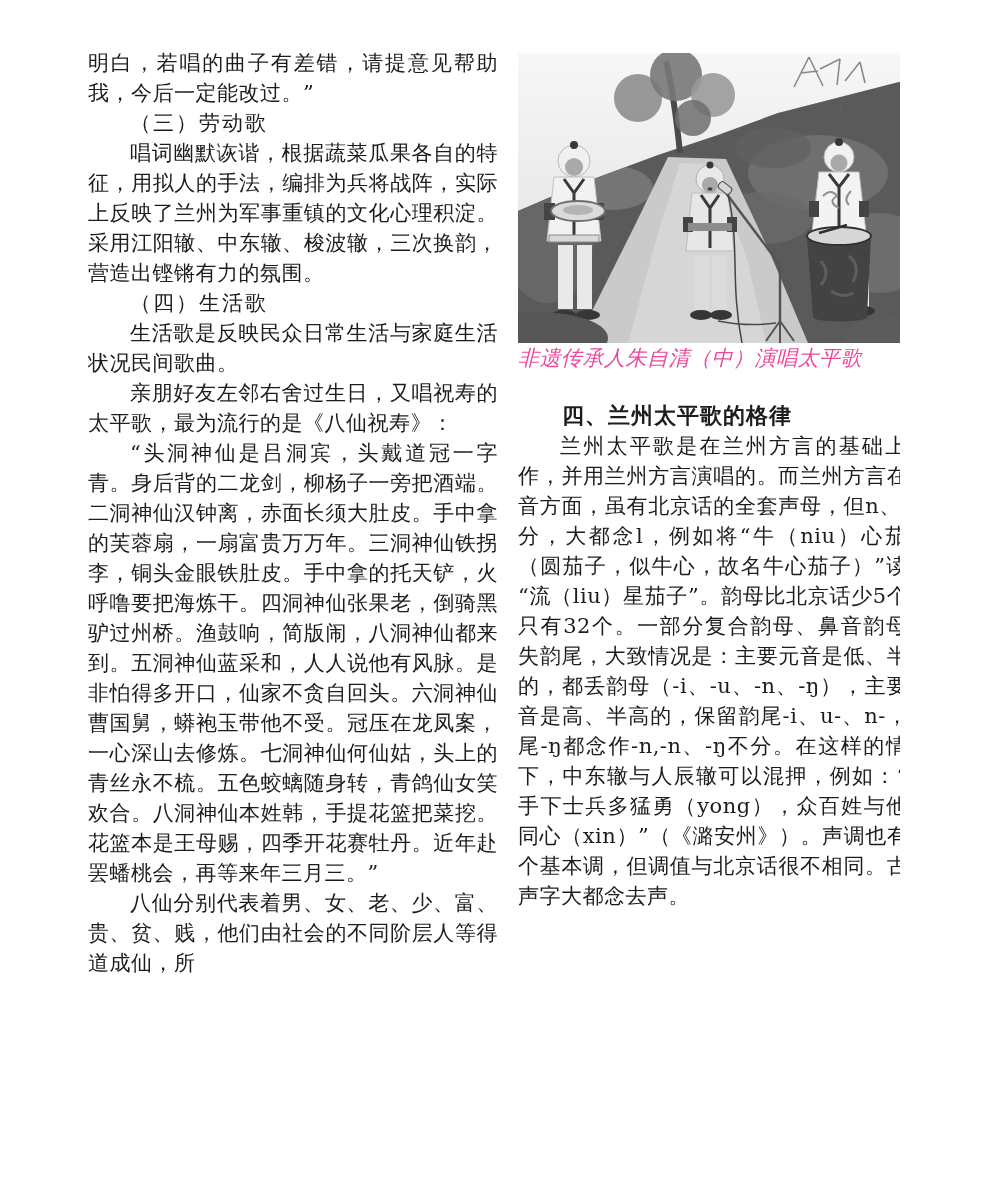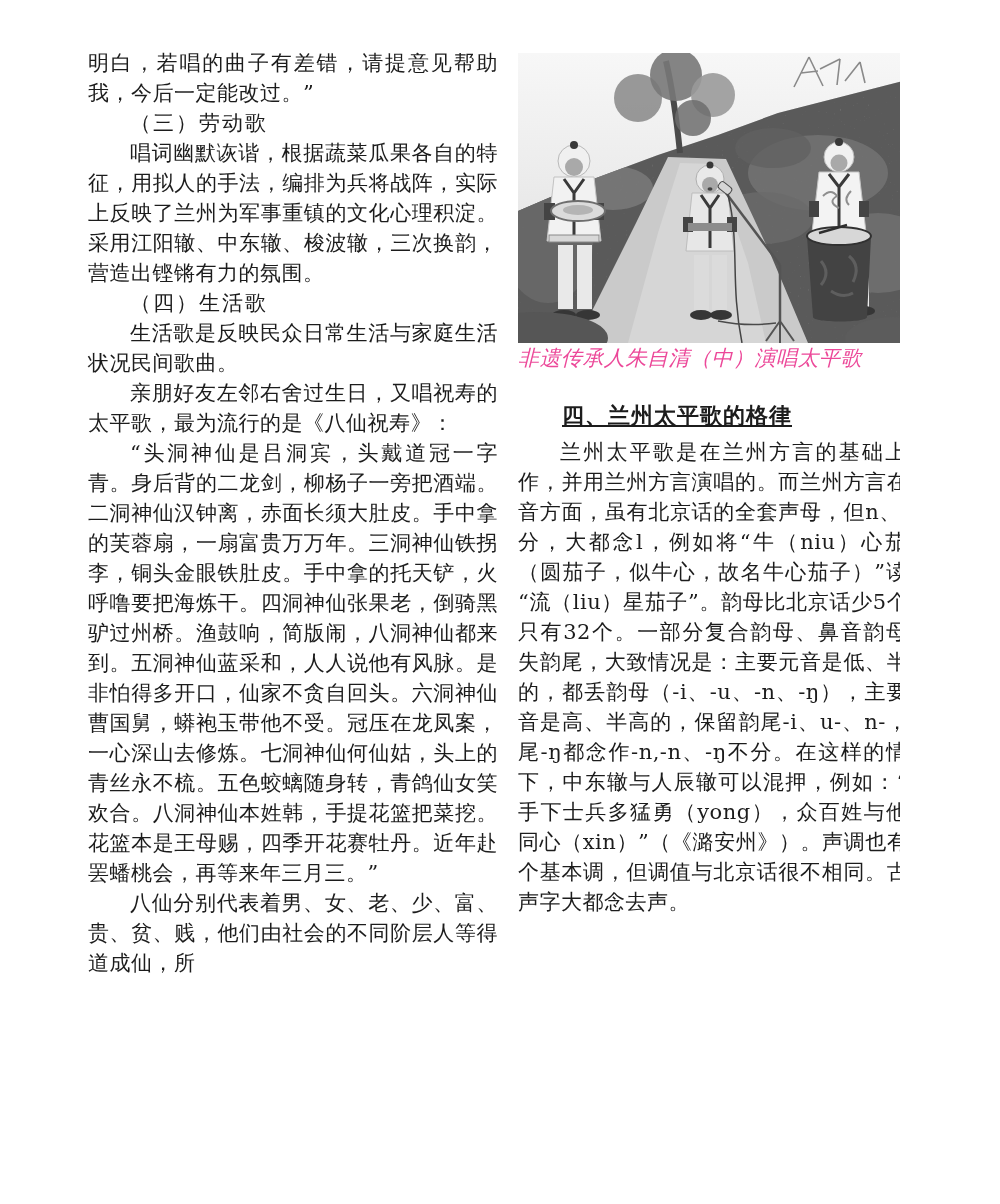--- a/index.html
+++ b/index.html
@@ -26,23 +26,22 @@
   .col p.kai{
     text-indent:2em;
     letter-spacing:2px;
   }
   .col p.bold-head{
     text-indent:2em;
     font-family:"DejaVu Sans", sans-serif;
     font-weight:bold;
     font-size:22px;
     margin-top:28px;
-    margin-bottom:6px;
+    margin-bottom:0;
     letter-spacing:1px;
-    text-decoration:underline;
   }
   .photo-frame{
     width:385px;height:290px;
     margin:5px 0 0 0;
     overflow:hidden;
     filter:grayscale(1) contrast(1.02);
     background:#e9e9e5;
   }
   .photo-frame svg{display:block;width:385px;height:290px;}
   .photo-caption{

